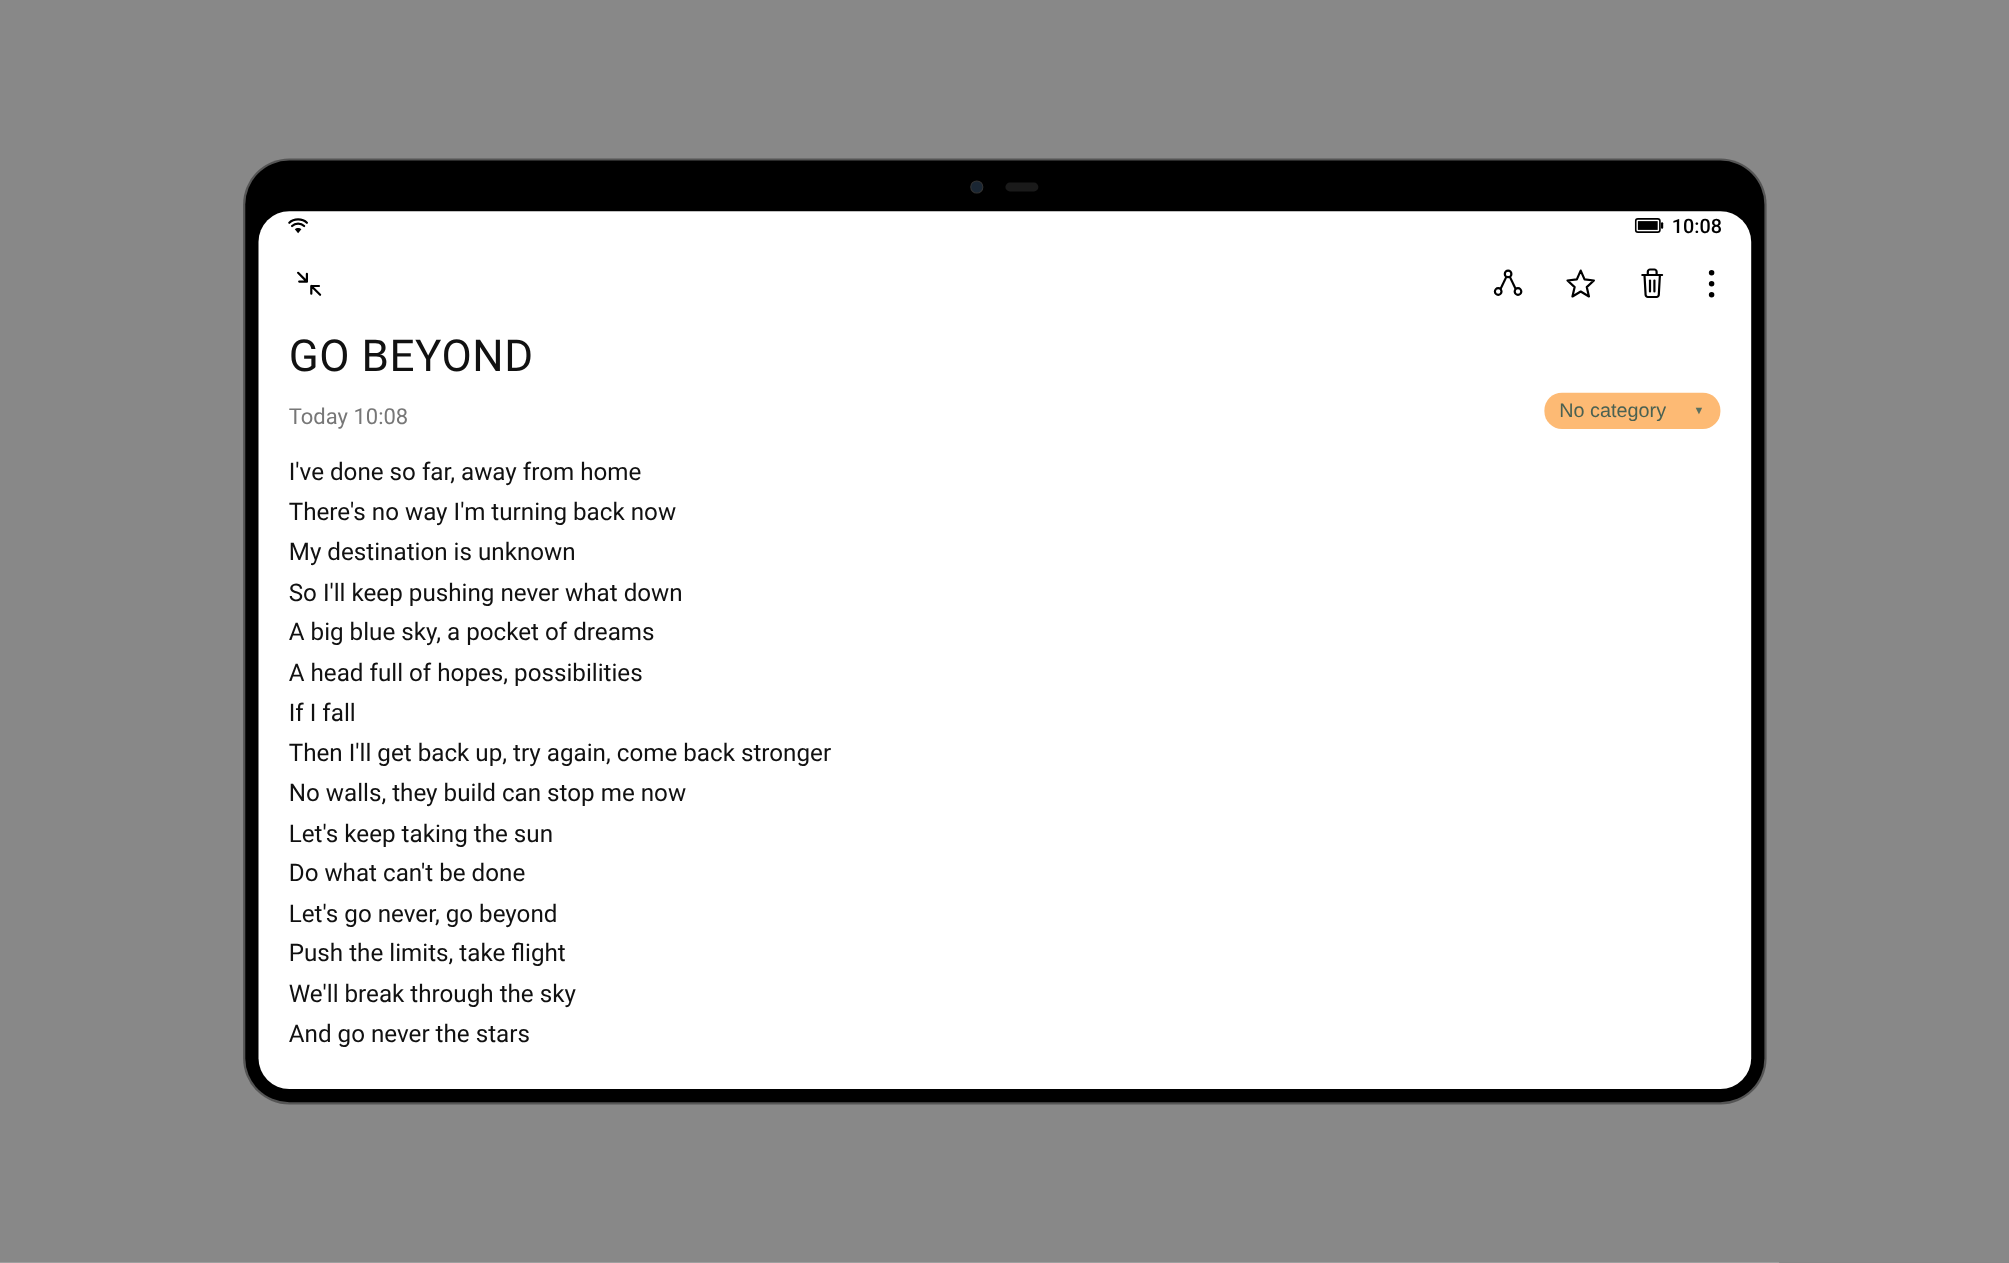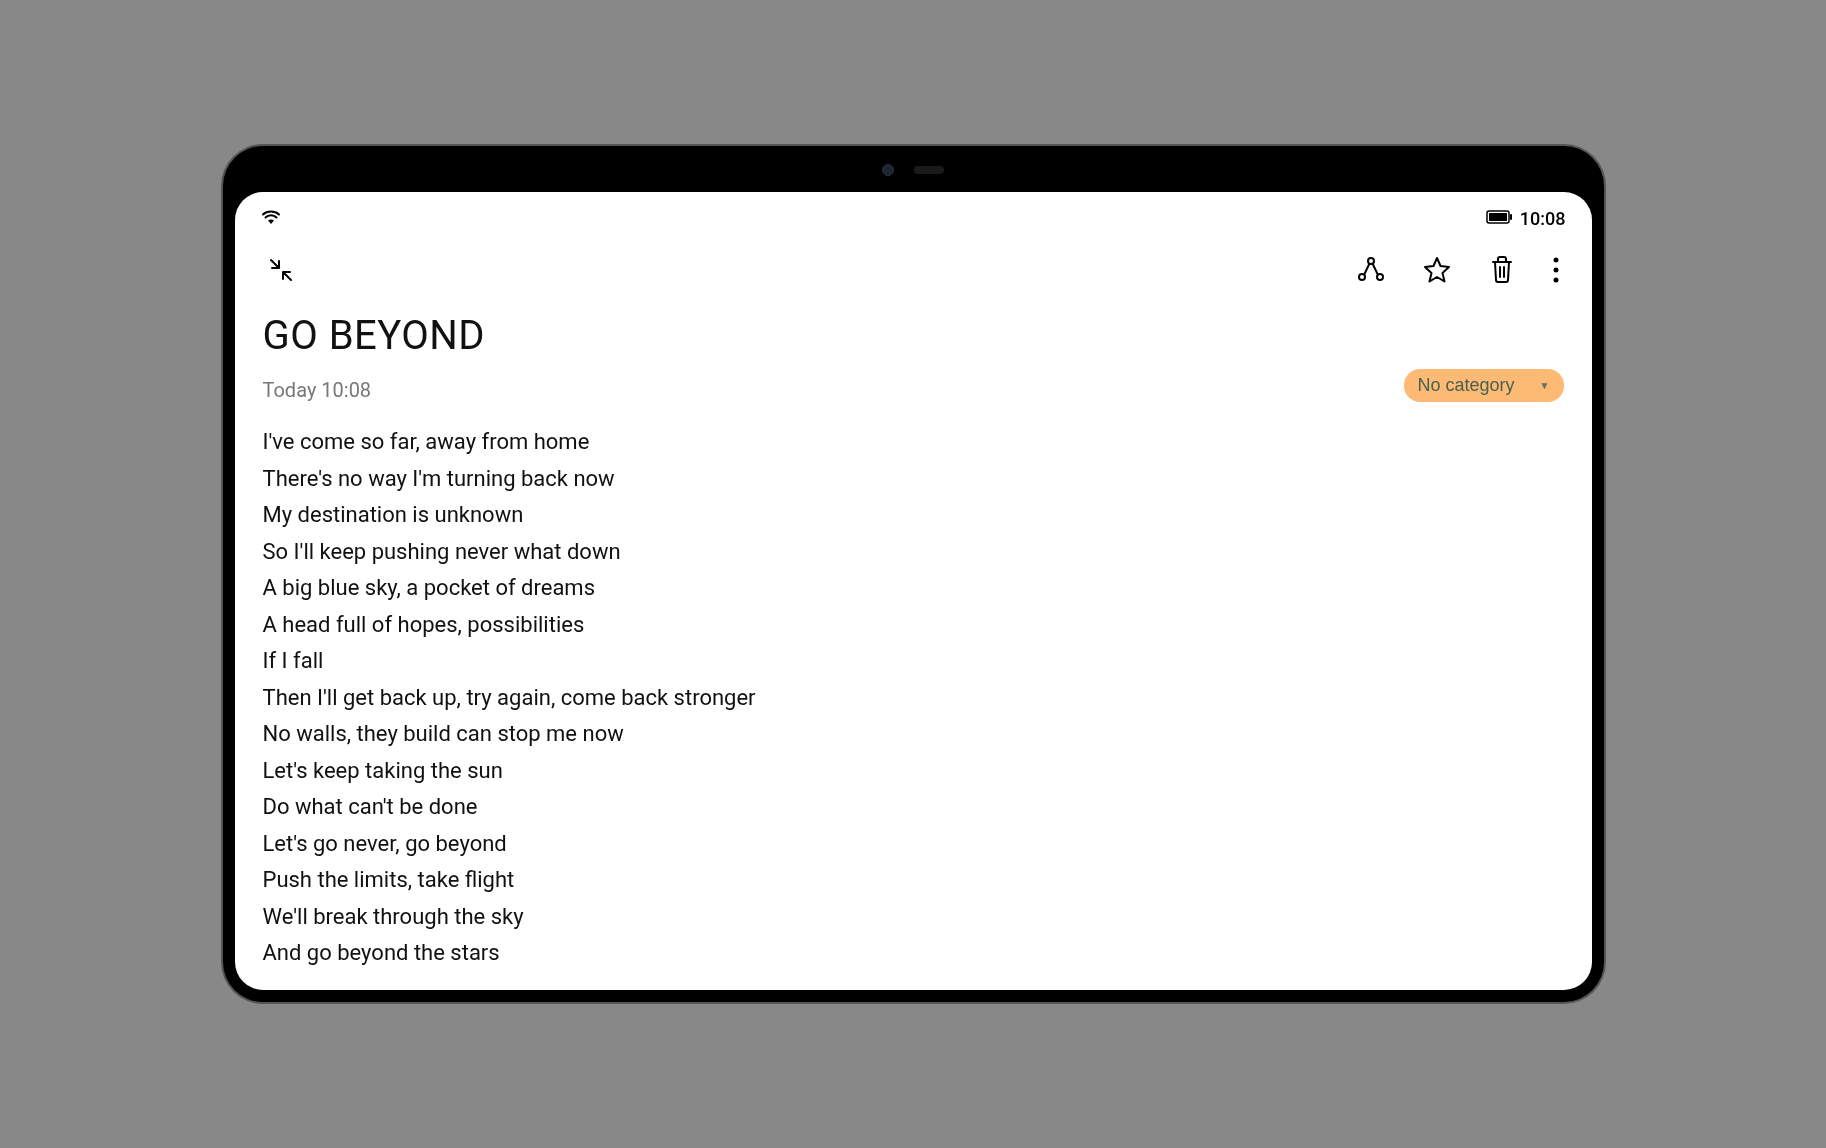--- a/index.html
+++ b/index.html
@@ -54,21 +54,21 @@
       border-radius: 28px;
       margin-top: 34px;
       height: calc(100% - 34px);
       overflow: hidden;
       display: flex;
       flex-direction: column;
     }
     .status-bar {
       display: flex;
       justify-content: space-between;
-      padding: 16px 26px 4px 26px;
+      padding: 4px 26px 4px 26px;
     }
     .status-left {
       display: flex;
       align-items: center;
     }
     .status-right {
       display: flex;
       align-items: center;
       gap: 6px;
     }
@@ -237,31 +237,31 @@
     <div class="note-area">
       <h1 class="note-title">GO BEYOND</h1>
       <div class="meta-row">
         <div class="timestamp">Today 10:08</div>
         <button class="category-chip">
           <span>No category</span>
           <span class="chip-triangle">▼</span>
         </button>
       </div>
       <div class="note-body" id="note-body">
-          <div class="note-line">I've come so far, away from home</div>
+          <div class="note-line">I've done so far, away from home</div>
           <div class="note-line">There's no way I'm turning back now</div>
           <div class="note-line">My destination is unknown</div>
           <div class="note-line">So I'll keep pushing never what down</div>
           <div class="note-line">A big blue sky, a pocket of dreams</div>
           <div class="note-line">A head full of hopes, possibilities</div>
           <div class="note-line">If I fall</div>
           <div class="note-line">Then I'll get back up, try again, come back stronger</div>
           <div class="note-line">No walls, they build can stop me now</div>
           <div class="note-line">Let's keep taking the sun</div>
           <div class="note-line">Do what can't be done</div>
           <div class="note-line">Let's go never, go beyond</div>
           <div class="note-line">Push the limits, take flight</div>
           <div class="note-line">We'll break through the sky</div>
-          <div class="note-line">And go beyond the stars</div>
+          <div class="note-line">And go never the stars</div>
         </div>
     </div>
   </div>
 </div>
 
 </body></html>

